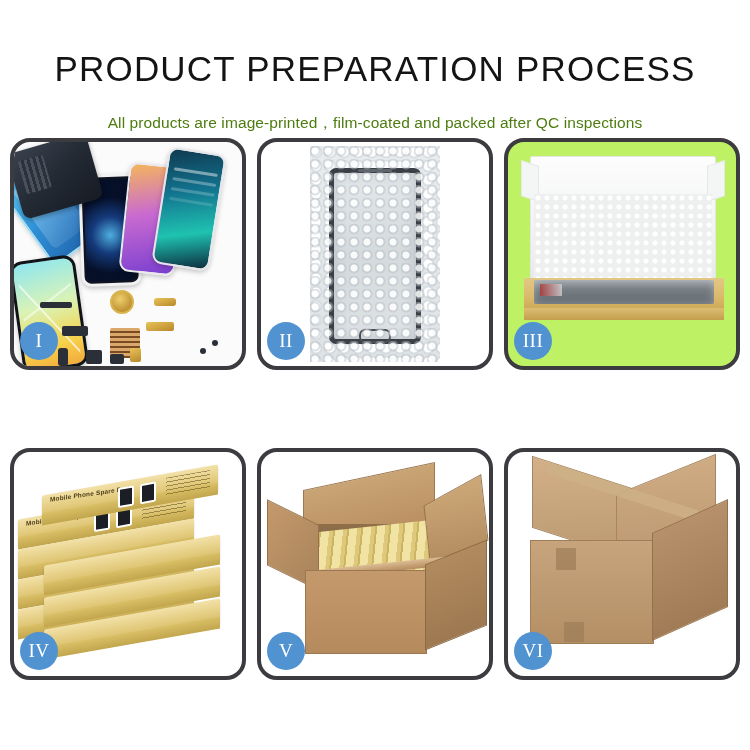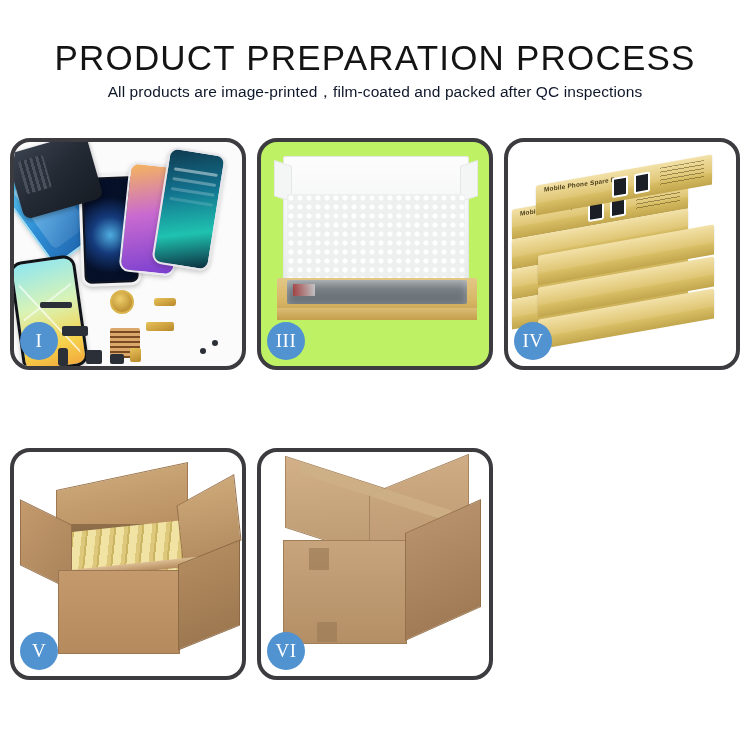--- a/index.html
+++ b/index.html
@@ -9,36 +9,36 @@
     font-family: "Liberation Sans", sans-serif;
     overflow: hidden;
   }
   #page {
     position: relative;
     width: 750px; height: 750px;
     background: #ffffff;
   }
 
   
-  #header { position: absolute; left: 0; top: 0; width: 750px; }
+  #header { position: absolute; left: 0; top: 11px; width: 750px; }
   #title {
     text-align: center;
     font-size: 35px;
     letter-spacing: 1.2px;
     font-weight: 400;
     color: #141414;
     margin-top: 38px;
     font-family: "Liberation Sans", sans-serif;
     white-space: nowrap;
   }
   #subtitle {
     text-align: center;
     font-size: 15.5px;
-    color: #0f172a;
-    margin-top: 4px;
+    color: #4d7c0f;
+    margin-top: 24px;
     letter-spacing: 0.1px;
     white-space: nowrap;
   }
 
   
   #grid {
     position: absolute;
     left: 10px; top: 138px;
     width: 730px; height: 542px;
     display: grid;
@@ -397,20 +397,29 @@
         <div class="chip" style="left:44px; top:206px; width:10px; height:18px; border-radius:3px;"></div>
         <div class="chip" style="left:72px; top:208px; width:16px; height:14px;"></div>
         <div class="chip" style="left:96px; top:212px; width:14px; height:10px;"></div>
         <div class="chip gold" style="left:116px; top:206px; width:11px; height:14px;"></div>
         <div class="chip" style="left:186px; top:206px; width:6px; height:6px; border-radius:50%;"></div>
         <div class="chip" style="left:198px; top:198px; width:6px; height:6px; border-radius:50%;"></div>
       </div>
       <div class="badge">I</div>
     </div>
 
+    <div class="panel p2">
+      <div class="panel-art">
+        <div class="bw-bg">
+          <div class="bw-screen"></div>
+          <div class="bw-dots"></div>
+        </div>
+      </div>
+      <div class="badge">II</div>
+    </div>
 
     <div class="panel p3">
       <div class="panel-art">
         <div class="b3-lid"></div>
         <div class="b3-foam"></div>
         <div class="b3-tray"></div>
         <div class="b3-inner"></div>
         <div class="b3-lip"></div>
       </div>
       <div class="badge">III</div>

